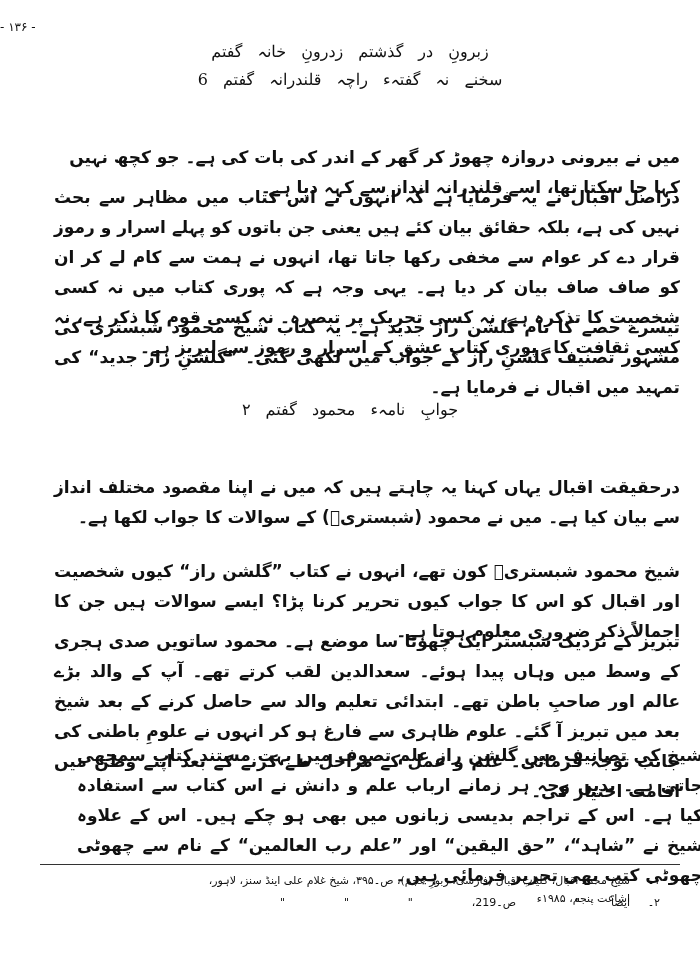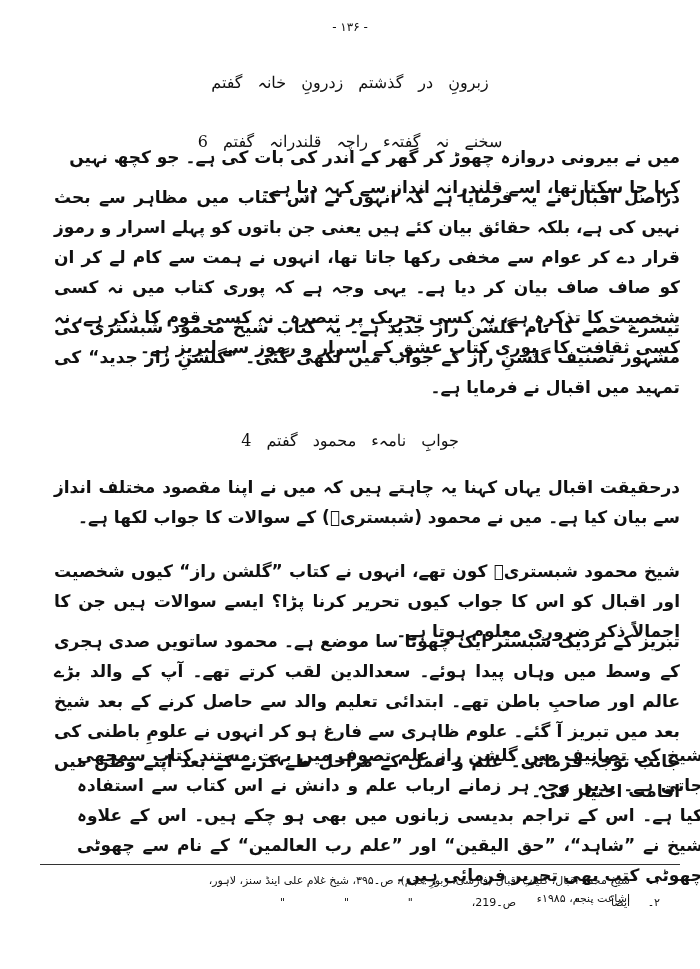--- a/index.html
+++ b/index.html
@@ -2,28 +2,28 @@
 <html><head>
 <meta charset="utf-8">
 <style>
   html, body { margin:0; padding:0; }
   body {
     width:700px; height:969px; background:#ffffff; color:#111;
     font-family:"DejaVu Sans", sans-serif; position:relative; overflow:hidden;
   }
   .page { position:absolute; left:0; top:0; width:700px; height:969px; }
   .page-number {
-    position:absolute; top:20px; left:0; width:700px; text-align:center;
+    position:absolute; top:20px; left:0; width:700px; text-align:left;
     font-size:12px; direction:rtl; letter-spacing:1px;
   }
   .verse {
     position:absolute; left:0; width:700px; direction:rtl;
     font-family:"DejaVu Serif", serif; font-size:16px; line-height:28px;
   }
-  .verse .line { display:block; text-align:center; word-spacing:10px;margin-top:31px; }
+  .verse .line { display:block; text-align:center; word-spacing:10px; }
   .para {
     position:absolute; left:54px; width:626px; direction:rtl; text-align:justify;
     font-size:17px; line-height:30px; font-weight:bold;
   }
   .para.c { text-align:right; }
   .rule { position:absolute; left:40px; width:640px; top:864px; height:0; border-top:1.5px solid #333; }
   .fn {
     position:absolute; left:190px; width:470px; direction:rtl; font-size:11px;
     line-height:18px; display:flex; gap:10px;
   }
@@ -39,21 +39,21 @@
   <div class="verse" style="top:38px;">
     <span class="line">زبرونِ در گذشتم زدرونِ خانہ گفتم</span>
     <span class="line">سخنے نہ گفتہء راچہ قلندرانہ گفتم 6</span>
   </div>
 
   <div class="para c" style="top:142px;">میں نے بیرونی دروازہ چھوڑ کر گھر کے اندر کی بات کی ہے۔ جو کچھ نہیں کہا جا سکتا تھا، اسے قلندرانہ انداز سے کہہ دیا ہے۔</div>
   <div class="para" style="top:182px;">دراصل اقبال نے یہ فرمایا ہے کہ انہوں نے اس کتاب میں مظاہر سے بحث نہیں کی ہے، بلکہ حقائق بیان کئے ہیں یعنی جن باتوں کو پہلے اسرار و رموز قرار دے کر عوام سے مخفی رکھا جاتا تھا، انہوں نے ہمت سے کام لے کر ان کو صاف صاف بیان کر دیا ہے۔ یہی وجہ ہے کہ پوری کتاب میں نہ کسی شخصیت کا تذکرہ ہے، نہ کسی تحریک پر تبصرہ۔ نہ کسی قوم کا ذکر ہے، نہ کسی ثقافت کا۔ پوری کتاب عشق کے اسرار و رموز سے لبریز ہے۔</div>
   <div class="para" style="top:312px;">تیسرے حصے کا نام گلشن راز جدید ہے۔ یہ کتاب شیخ محمود شبستری کی مشہور تصنیف گلشنِ راز کے جواب میں لکھی گئی۔ ”گلشنِ راز جدید“ کی تمہید میں اقبال نے فرمایا ہے۔</div>
 
   <div class="verse" style="top:396px;">
-    <span class="line">جوابِ نامہء محمود گفتم 4</span>
+    <span class="line">جوابِ نامہء محمود گفتم ۲</span>
   </div>
 
   <div class="para" style="top:472px;">درحقیقت اقبال یہاں کہنا یہ چاہتے ہیں کہ میں نے اپنا مقصود مختلف انداز سے بیان کیا ہے۔ میں نے محمود (شبستریؒ) کے سوالات کا جواب لکھا ہے۔</div>
   <div class="para" style="top:556px;">شیخ محمود شبستریؒ کون تھے، انہوں نے کتاب ”گلشن راز“ کیوں شخصیت اور اقبال کو اس کا جواب کیوں تحریر کرنا پڑا؟ ایسے سوالات ہیں جن کا اجمالاً ذکر ضروری معلوم ہوتا ہے۔</div>
   <div class="para" style="top:626px;">تبریز کے نزدیک شبستر ایک چھوٹا سا موضع ہے۔ محمود ساتویں صدی ہجری کے وسط میں وہاں پیدا ہوئے۔ سعدالدین لقب کرتے تھے۔ آپ کے والد بڑے عالم اور صاحبِ باطن تھے۔ ابتدائی تعلیم والد سے حاصل کرنے کے بعد شیخ بعد میں تبریز آ گئے۔ علوم ظاہری سے فارغ ہو کر انہوں نے علومِ باطنی کی جانب توجہ فرمائی۔ علم و عمل کے مراحل طے کرنے کے بعد اپنے وطن میں اقامت اختیار کی۔</div>
   <div class="para" style="top:740px;margin-left:23px;">شیخ کی تصانیف میں گلشن راز علم تصوف میں بہت مستند کتاب سمجھی جاتی ہے۔ بدیں وجہ ہر زمانے ارباب علم و دانش نے اس کتاب سے استفادہ کیا ہے۔ اس کے تراجم بدیسی زبانوں میں بھی ہو چکے ہیں۔ اس کے علاوہ شیخ نے ”شاہد“، ”حق الیقین“ اور ”علم رب العالمین“ کے نام سے چھوٹی چھوٹی کتب بھی تحریر فرمائی ہیں۔</div>
 
   <div class="rule"></div>
 
   <div class="fn" style="top:872px;">

